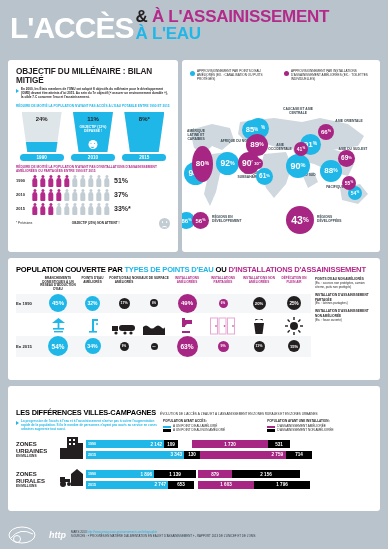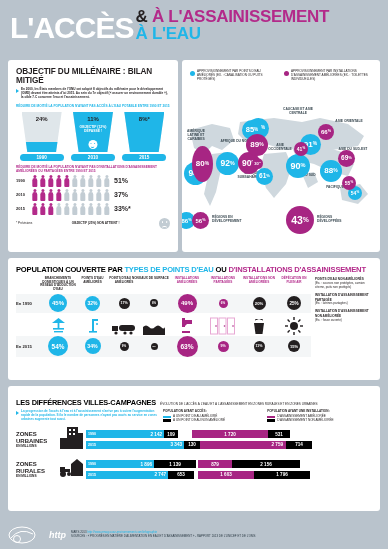--- a/index.html
+++ b/index.html
@@ -26,21 +26,21 @@
   #amp { color: #231f20; }
   #title-assain { color: #b32a8a; }
 
   
   .panel {
     background: #ffffff; border-radius: 3px; position: absolute;
   }
   #panel-left { left: 8px; top: 60px; width: 170px; height: 192px; padding: 7px 8px; }
   #panel-map  { left: 182px; top: 60px; width: 198px; height: 192px; padding: 7px 8px; overflow: hidden;}
   #panel-pop  { left: 8px; top: 258px; width: 372px; height: 122px; padding: 7px 8px; }
-  #panel-vc   { left: 8px; top: 386px; width: 372px; height: 125px; padding: 12px 8px; }
+  #panel-vc   { left: 8px; top: 386px; width: 372px; height: 125px; padding: 22px 8px; }
 
   .panel-h { font-size: 8.2px; font-weight: bold; color: #231f20; line-height: 1.12; letter-spacing: -0.1px;}
   .tiny { font-size: 3.1px; line-height: 1.25; color: #231f20; }
   .tiny-b { font-size: 3.2px; line-height: 1.25; color: #1fb6e8; font-weight: bold; }
 
   .bullet-row { display: flex; gap: 2px; margin-top: 3px; }
   .tri { width: 0; height: 0; border-left: 3px solid #1fb6e8; border-top: 2px solid transparent; border-bottom: 2px solid transparent; margin-top: 1px; flex: none; }
 
   
   #glasses { display: flex; justify-content: space-around; margin-top: 4px; }

